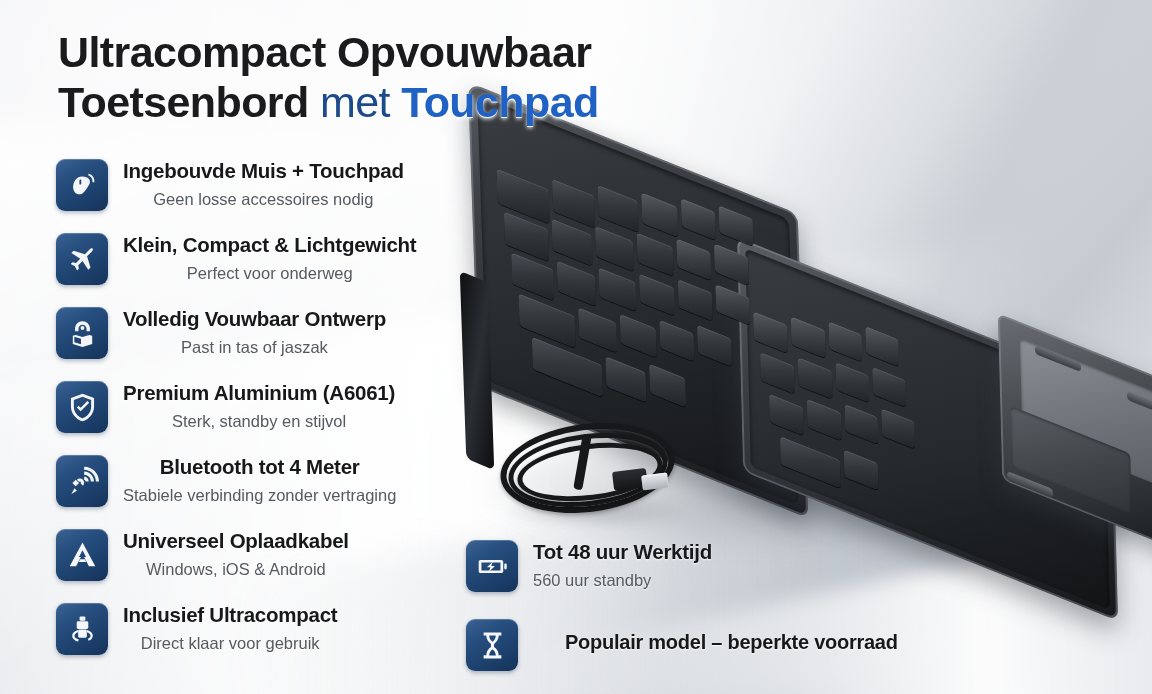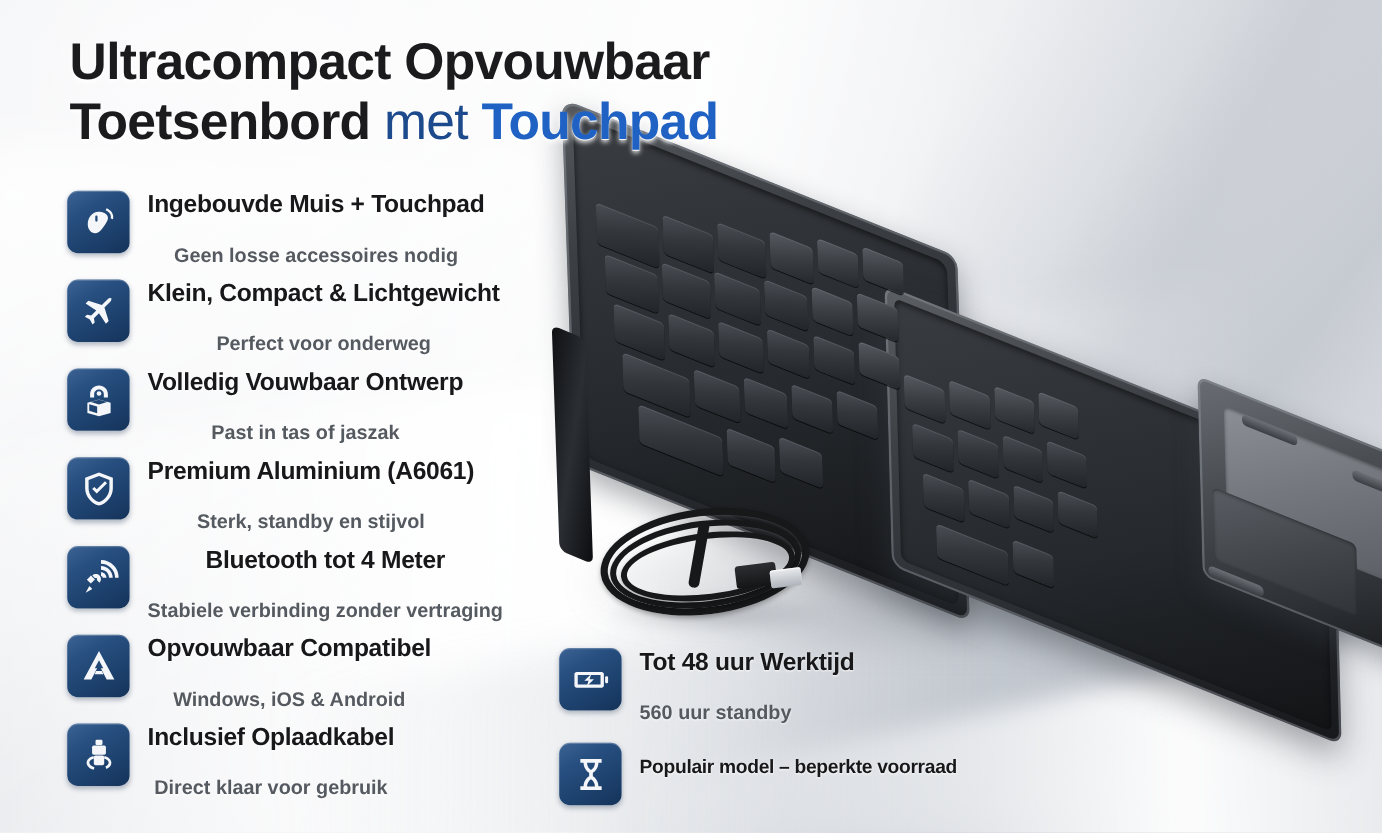--- a/index.html
+++ b/index.html
@@ -240,29 +240,29 @@
   .ftext { padding-top:1px; }
   .ftitle {
     font-size:20.5px; font-weight:bold;
     color:#18181a;
     line-height:1.12;
     letter-spacing:-0.25px;
     white-space:nowrap;
     text-shadow:0 1px 2px rgba(255,255,255,.9);
   }
   .fsub {
-    font-size:16.5px; font-weight:bold;
+    font-size:16.5px; font-weight:normal;
     color:#555a60;
     line-height:1.3;
-    margin-top:20px;
+    margin-top:6px;
     white-space:nowrap;
     text-shadow:0 1px 2px rgba(255,255,255,.85);
   }
   .feature.single .ftext { padding-top:12px; }
-  .feature.single .ftitle { font-size:16px; }
+  .feature.single .ftitle { font-size:20px;margin-left:32px; }
 </style>
 </head>
 <body>
 
 <div id="banner">
 
   <div class="streak streak-d"></div>
   <div class="streak streak-a"></div>
   <div class="streak streak-b"></div>
   <div class="streak streak-c"></div>
@@ -420,37 +420,37 @@
     </div>
 
     <div class="feature">
       <div class="ficon">
         <svg viewBox="0 0 32 32" aria-hidden="true">
           <path d="M16 3.4L3.6 26.4h6.2L16 14.5l6.2 11.9h6.2L16 3.4zm0 7.4l3.4 6.6h-1.9l-1.5-2.9-1.5 2.9h-1.9L16 10.8z"></path>
           <path d="M12.4 22.2h7.2l-1.3-2.6h-4.6l-1.3 2.6z"></path>
         </svg>
       </div>
       <div class="ftext">
-        <div class="ftitle">Opvouwbaar Compatibel</div>
+        <div class="ftitle">Universeel Oplaadkabel</div>
         <div class="fsub">Windows, iOS &amp; Android</div>
       </div>
     </div>
 
     <div class="feature">
       <div class="ficon">
         <svg viewBox="0 0 32 32" aria-hidden="true">
           <rect x="13.2" y="3.4" width="5.6" height="4.2" rx="1"></rect>
           <rect x="10.4" y="8" width="11.2" height="7.4" rx="1.4"></rect>
           <rect x="11.8" y="16" width="8.4" height="8" rx="1.4"></rect>
           <rect x="14.4" y="18.4" width="3.2" height="3.2" rx=".6"></rect>
           <path d="M11.6 16.4c-3.4.9-5.6 3-5.6 5.6 0 2.6 2.3 4.8 5.8 5.6l.5-2.1c-2.5-.6-4.1-2-4.1-3.5 0-1.5 1.4-2.8 3.7-3.4l-.3-2.2zM20.4 16.4l-.3 2.2c2.3.6 3.7 1.9 3.7 3.4 0 1.2-1 2.3-2.6 3l.8 2c2.5-1 4-2.8 4-5 0-2.6-2.2-4.7-5.6-5.6z"></path>
         </svg>
       </div>
       <div class="ftext">
-        <div class="ftitle">Inclusief Oplaadkabel</div>
+        <div class="ftitle">Inclusief Ultracompact</div>
         <div class="fsub">Direct klaar voor gebruik</div>
       </div>
     </div>
 
   </div>
 
   <div class="feature-col" id="col-side">
 
     <div class="feature">
       <div class="ficon">

